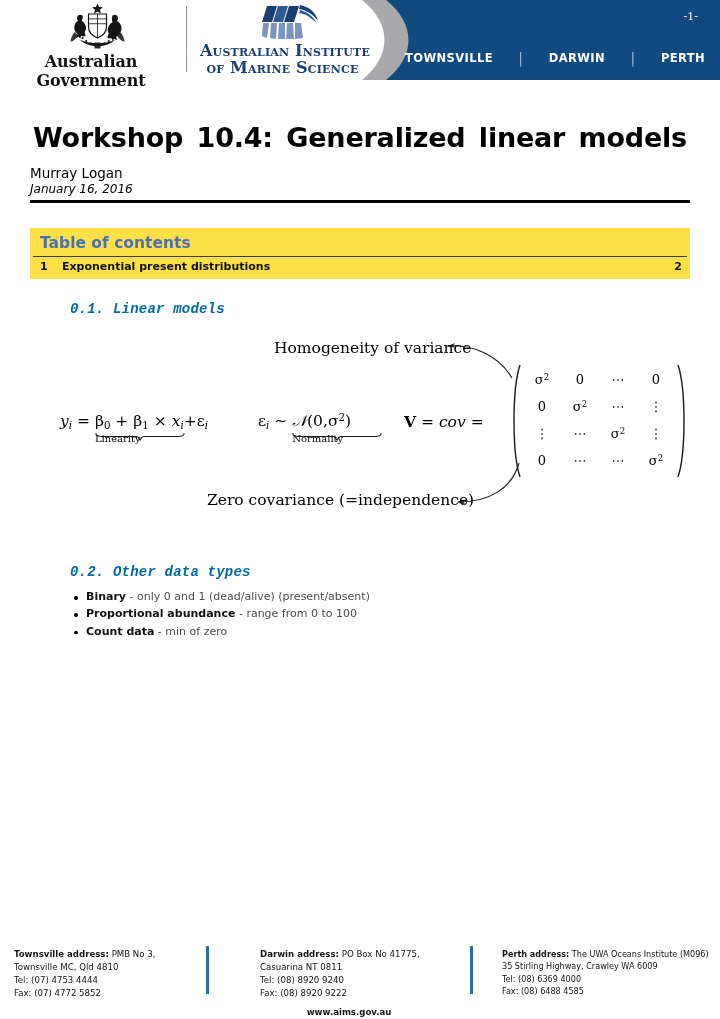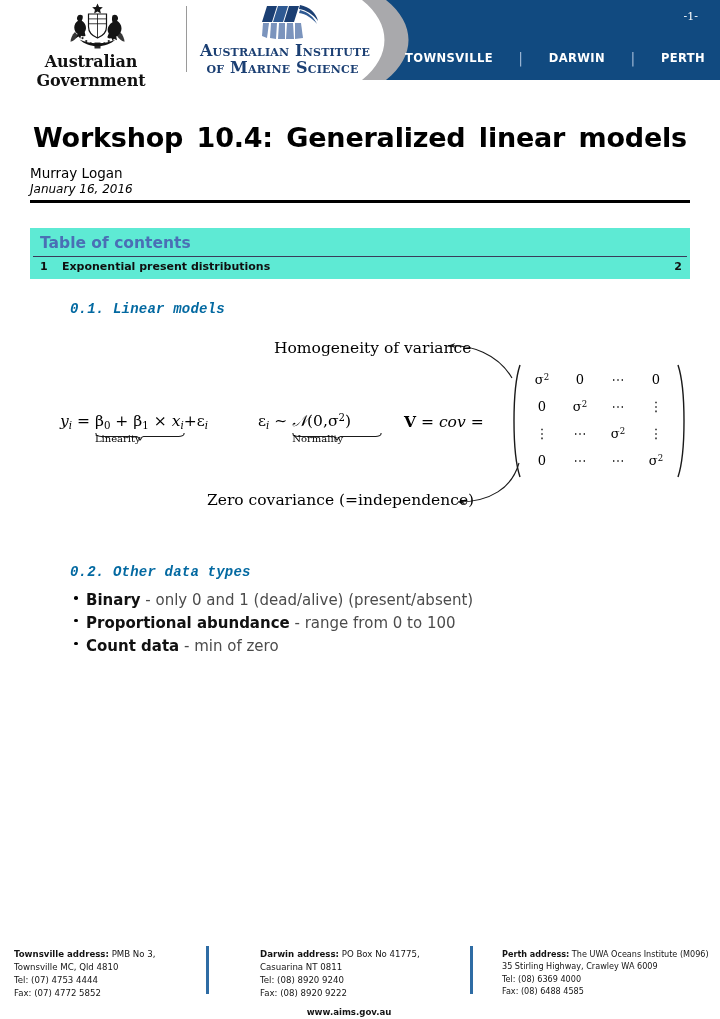--- a/index.html
+++ b/index.html
@@ -129,21 +129,21 @@
     width: 660px;
     height: 2.5px;
     background: #000000;
   }
 
   
   #toc {
     position: absolute;
     left: 30px; top: 228px;
     width: 660px;
-    background: #5eead4;
+    background: #fde047;
     padding: 5px 0 5px 0;
   }
   .toc-heading {
     margin: 1px 0 4px 10px;
     color: #4a6fb5;
     font-family: "DejaVu Sans", sans-serif;
     font-weight: bold;
     font-size: 15.5px;
   }
   .toc-rule {
@@ -261,21 +261,21 @@
 
   
   #bullet-list {
     position: absolute;
     left: 72px; top: 590px;
     width: 560px;
     margin: 0;
     padding: 0;
     list-style: none;
     font-family: "DejaVu Sans", sans-serif;
-    font-size: 15px;
+    font-size: 11px;
     color: #4c4c4c;
   }
   #bullet-list li {
     position: relative;
     padding-left: 14px;
     margin-bottom: 2.5px;
     line-height: 1.35;
   }
   #bullet-list li::before {
     content: "";

